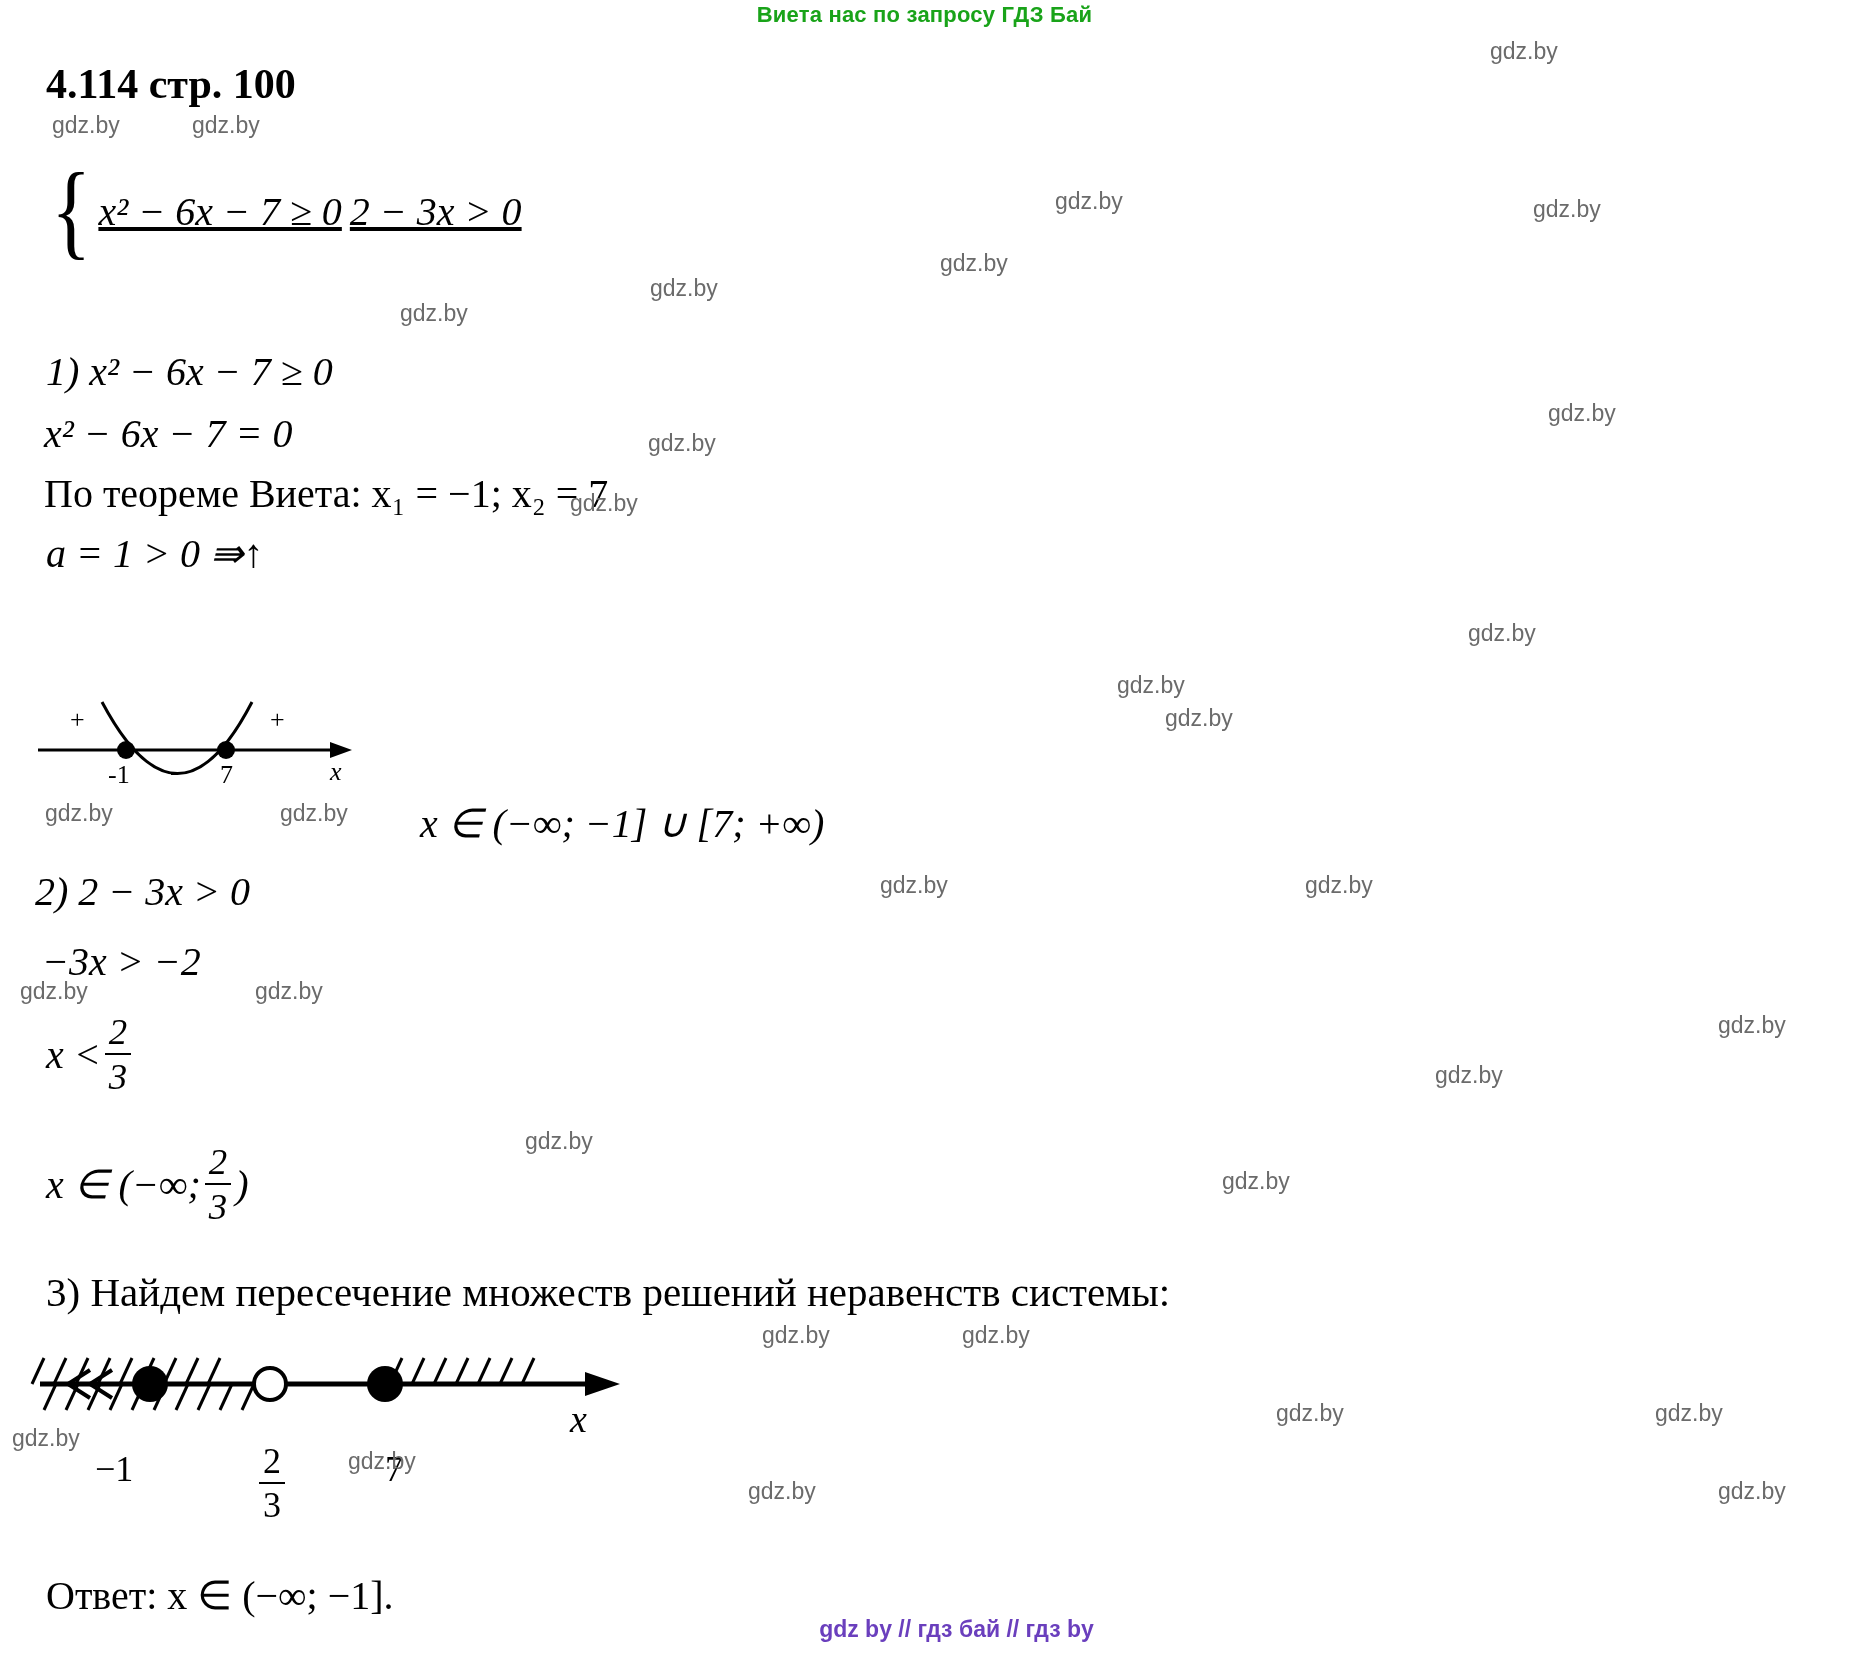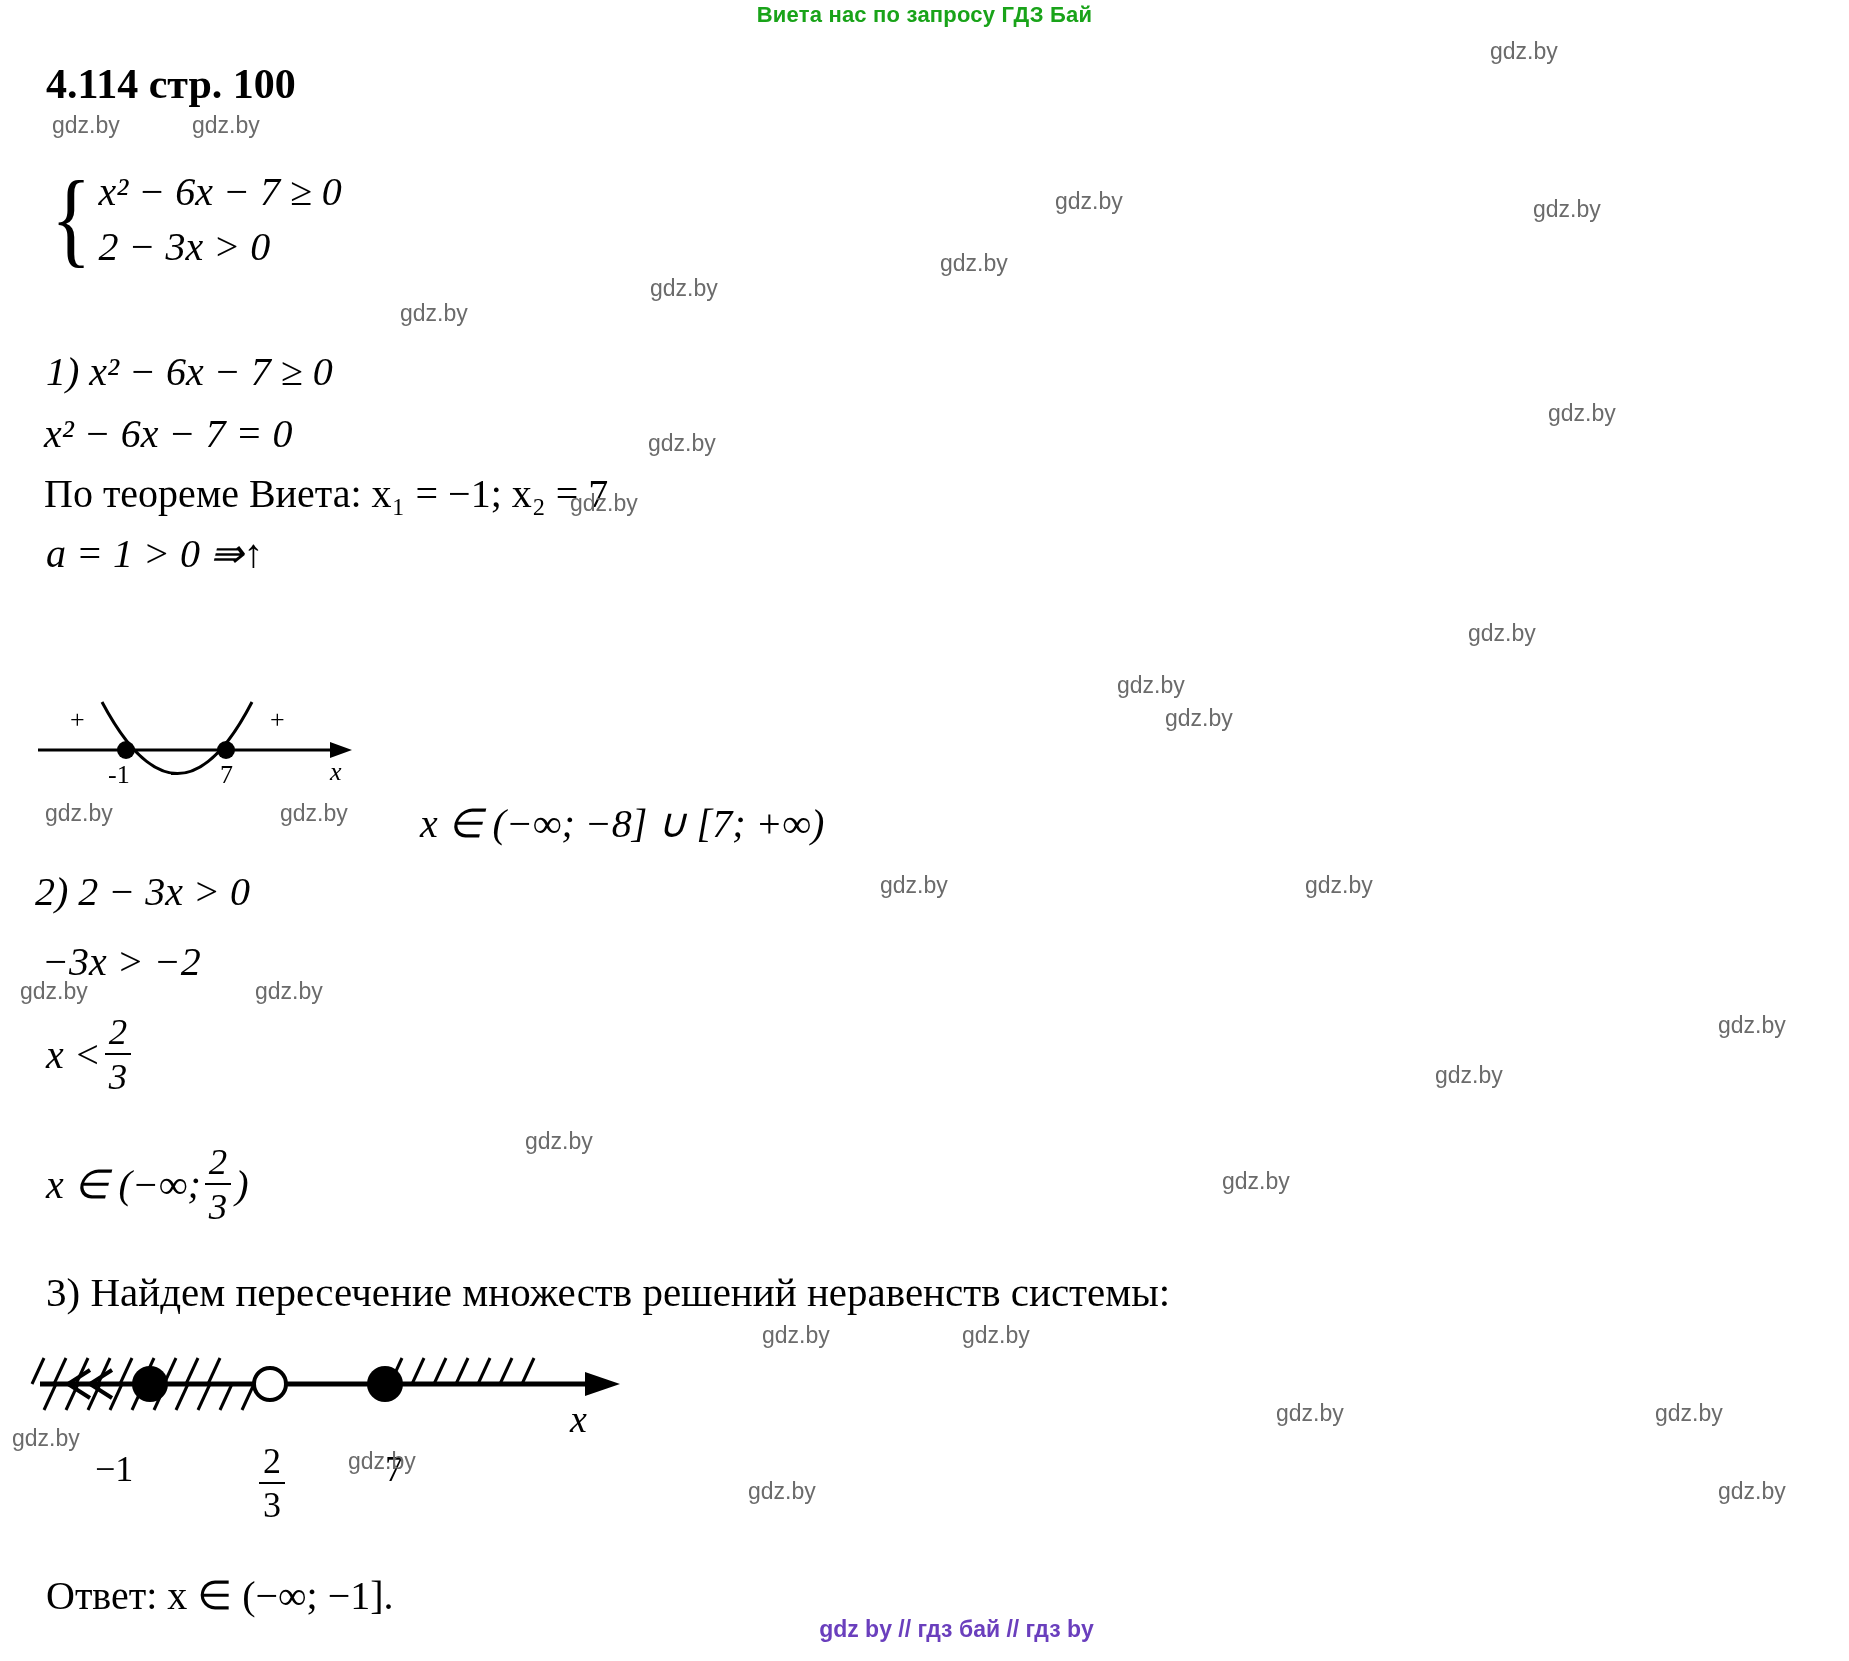--- a/index.html
+++ b/index.html
@@ -77,23 +77,24 @@
   }
   .brace {
     font-size: 105px;
     line-height: 0.82;
     font-family: "Liberation Serif", serif;
     margin-right: 2px;
     transform: scaleX(0.8);
   }
   .brace-lines {
     display: flex;
-    flex-direction: column;
+    flex-direction: row;
     gap: 8px;
     font-size: 40px;
+    text-decoration: underline;
   }
 
   
   .frac {
     display: inline-flex;
     flex-direction: column;
     align-items: center;
     vertical-align: middle;
     margin: 0 4px;
     font-size: 0.92em;
@@ -151,21 +152,21 @@
     <circle cx="96" cy="70" r="9" fill="#000"></circle>
     <circle cx="196" cy="70" r="9" fill="#000"></circle>
     <text x="40" y="48" font-family="Liberation Serif, serif" font-size="26">+</text>
     <text x="240" y="48" font-family="Liberation Serif, serif" font-size="26">+</text>
     <text x="140" y="100" font-family="Liberation Serif, serif" font-size="26">-</text>
     <text x="78" y="103" font-family="Liberation Serif, serif" font-size="26">-1</text>
     <text x="190" y="103" font-family="Liberation Serif, serif" font-size="26">7</text>
     <text x="300" y="100" font-family="Liberation Serif, serif" font-size="26" font-style="italic">x</text>
   </svg>
 
-  <div class="math it" style="left:420px; top:800px;">x ∈ (−∞; −8] ∪ [7; +∞)</div>
+  <div class="math it" style="left:420px; top:800px;">x ∈ (−∞; −1] ∪ [7; +∞)</div>
 
   <div class="math it" style="left:35px; top:868px;">2) 2 − 3x &gt; 0</div>
   <div class="math it" style="left:42px; top:938px;">−3x &gt; −2</div>
 
   <div class="math it" style="left:46px; top:1010px; display:flex; align-items:center;">
     <span>x &lt;</span>
     <span class="frac">
       <span class="num">2</span>
       <span class="den">3</span>
     </span>

